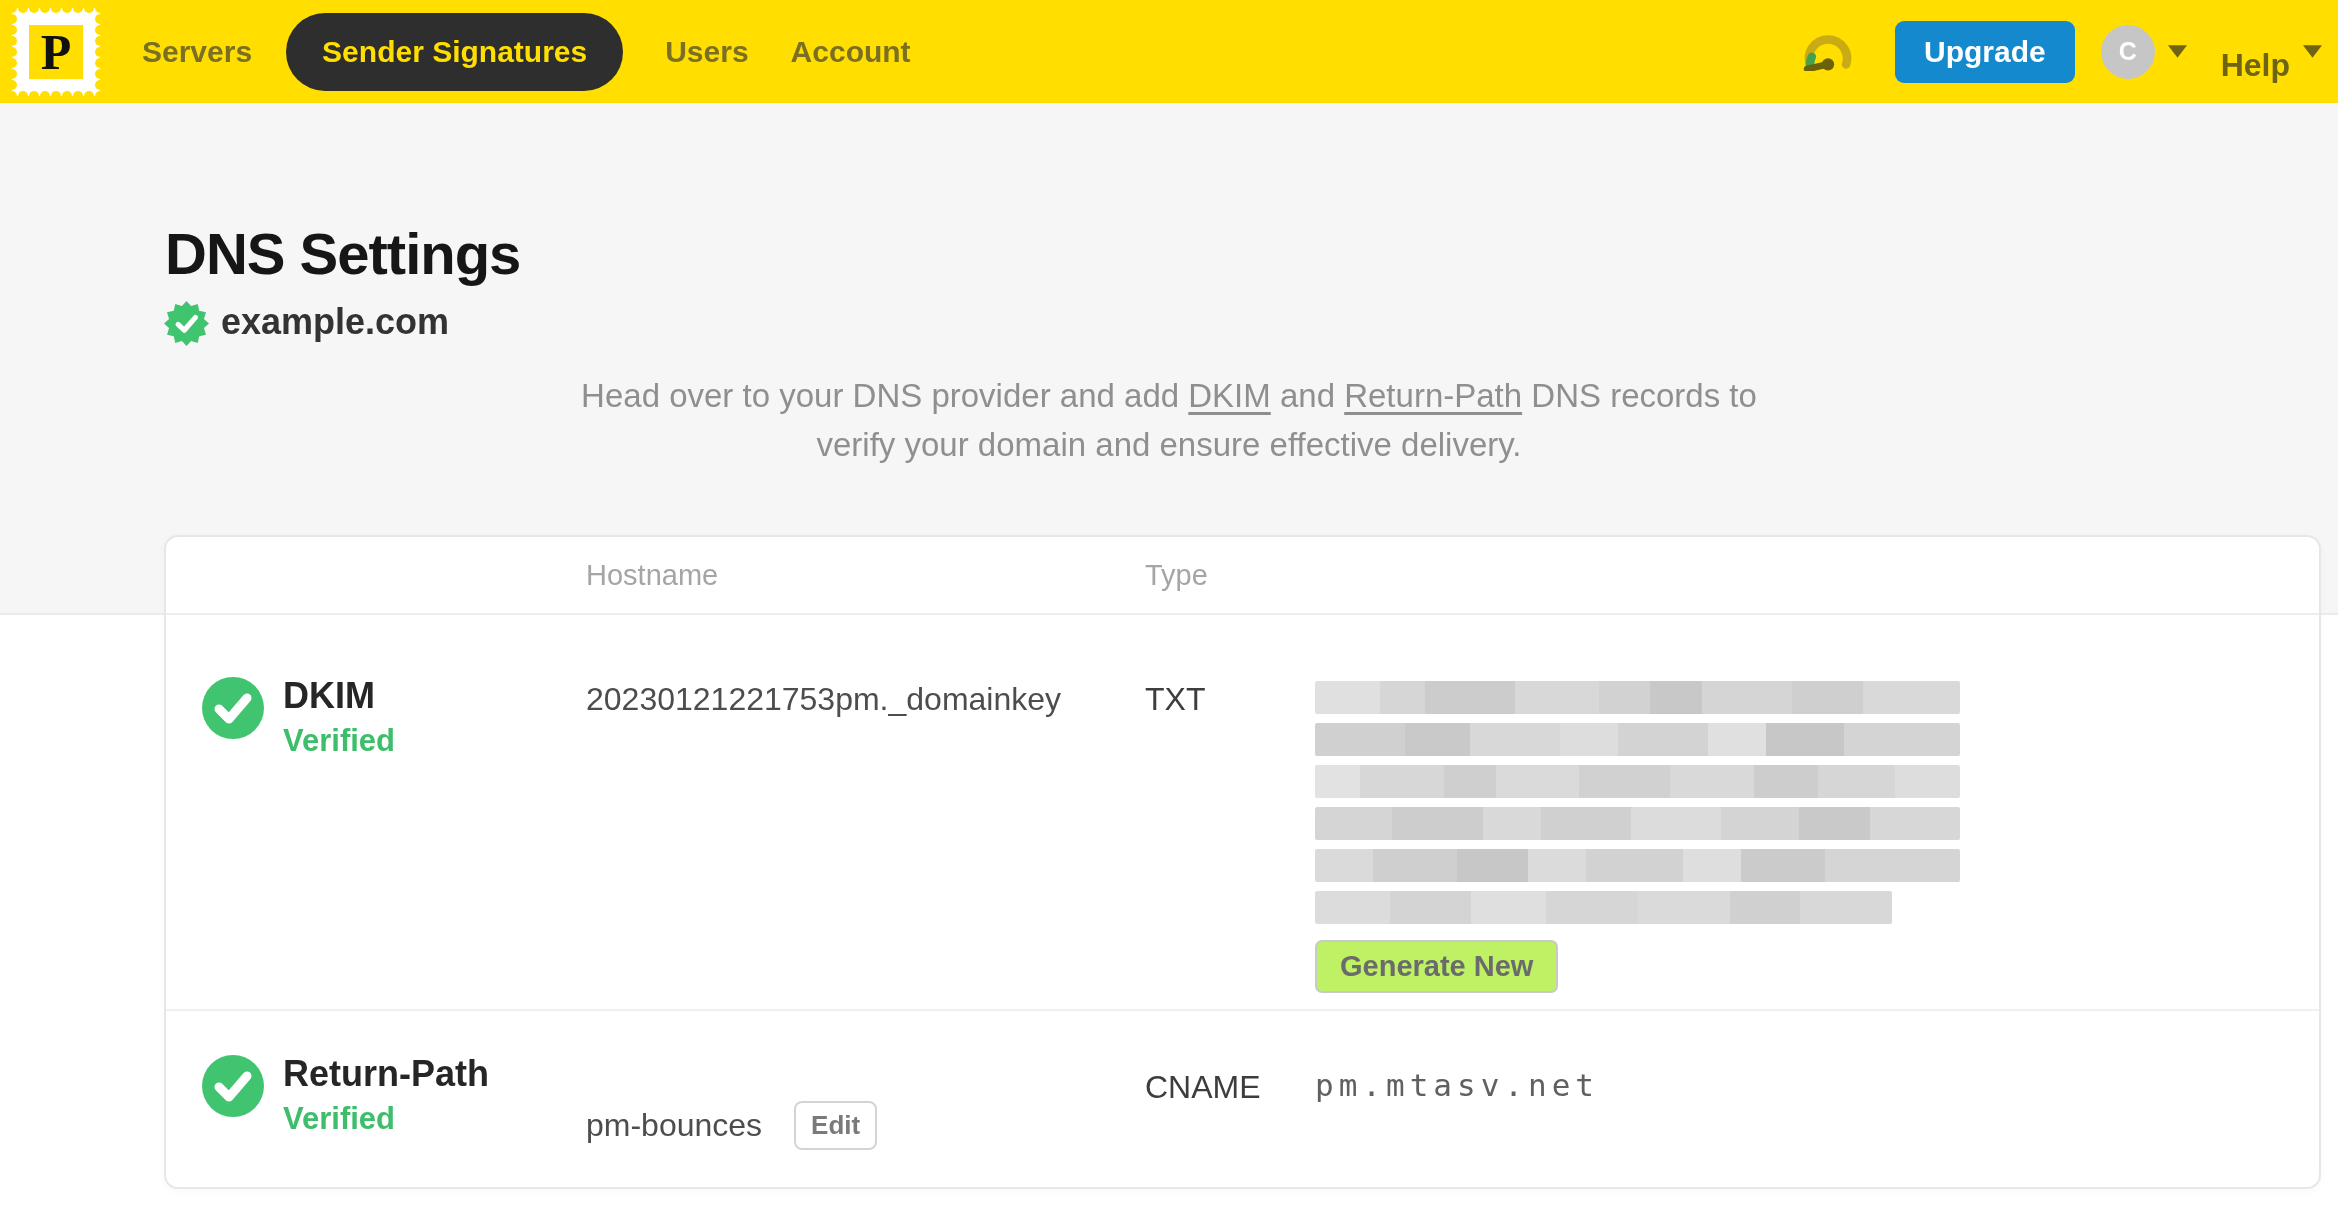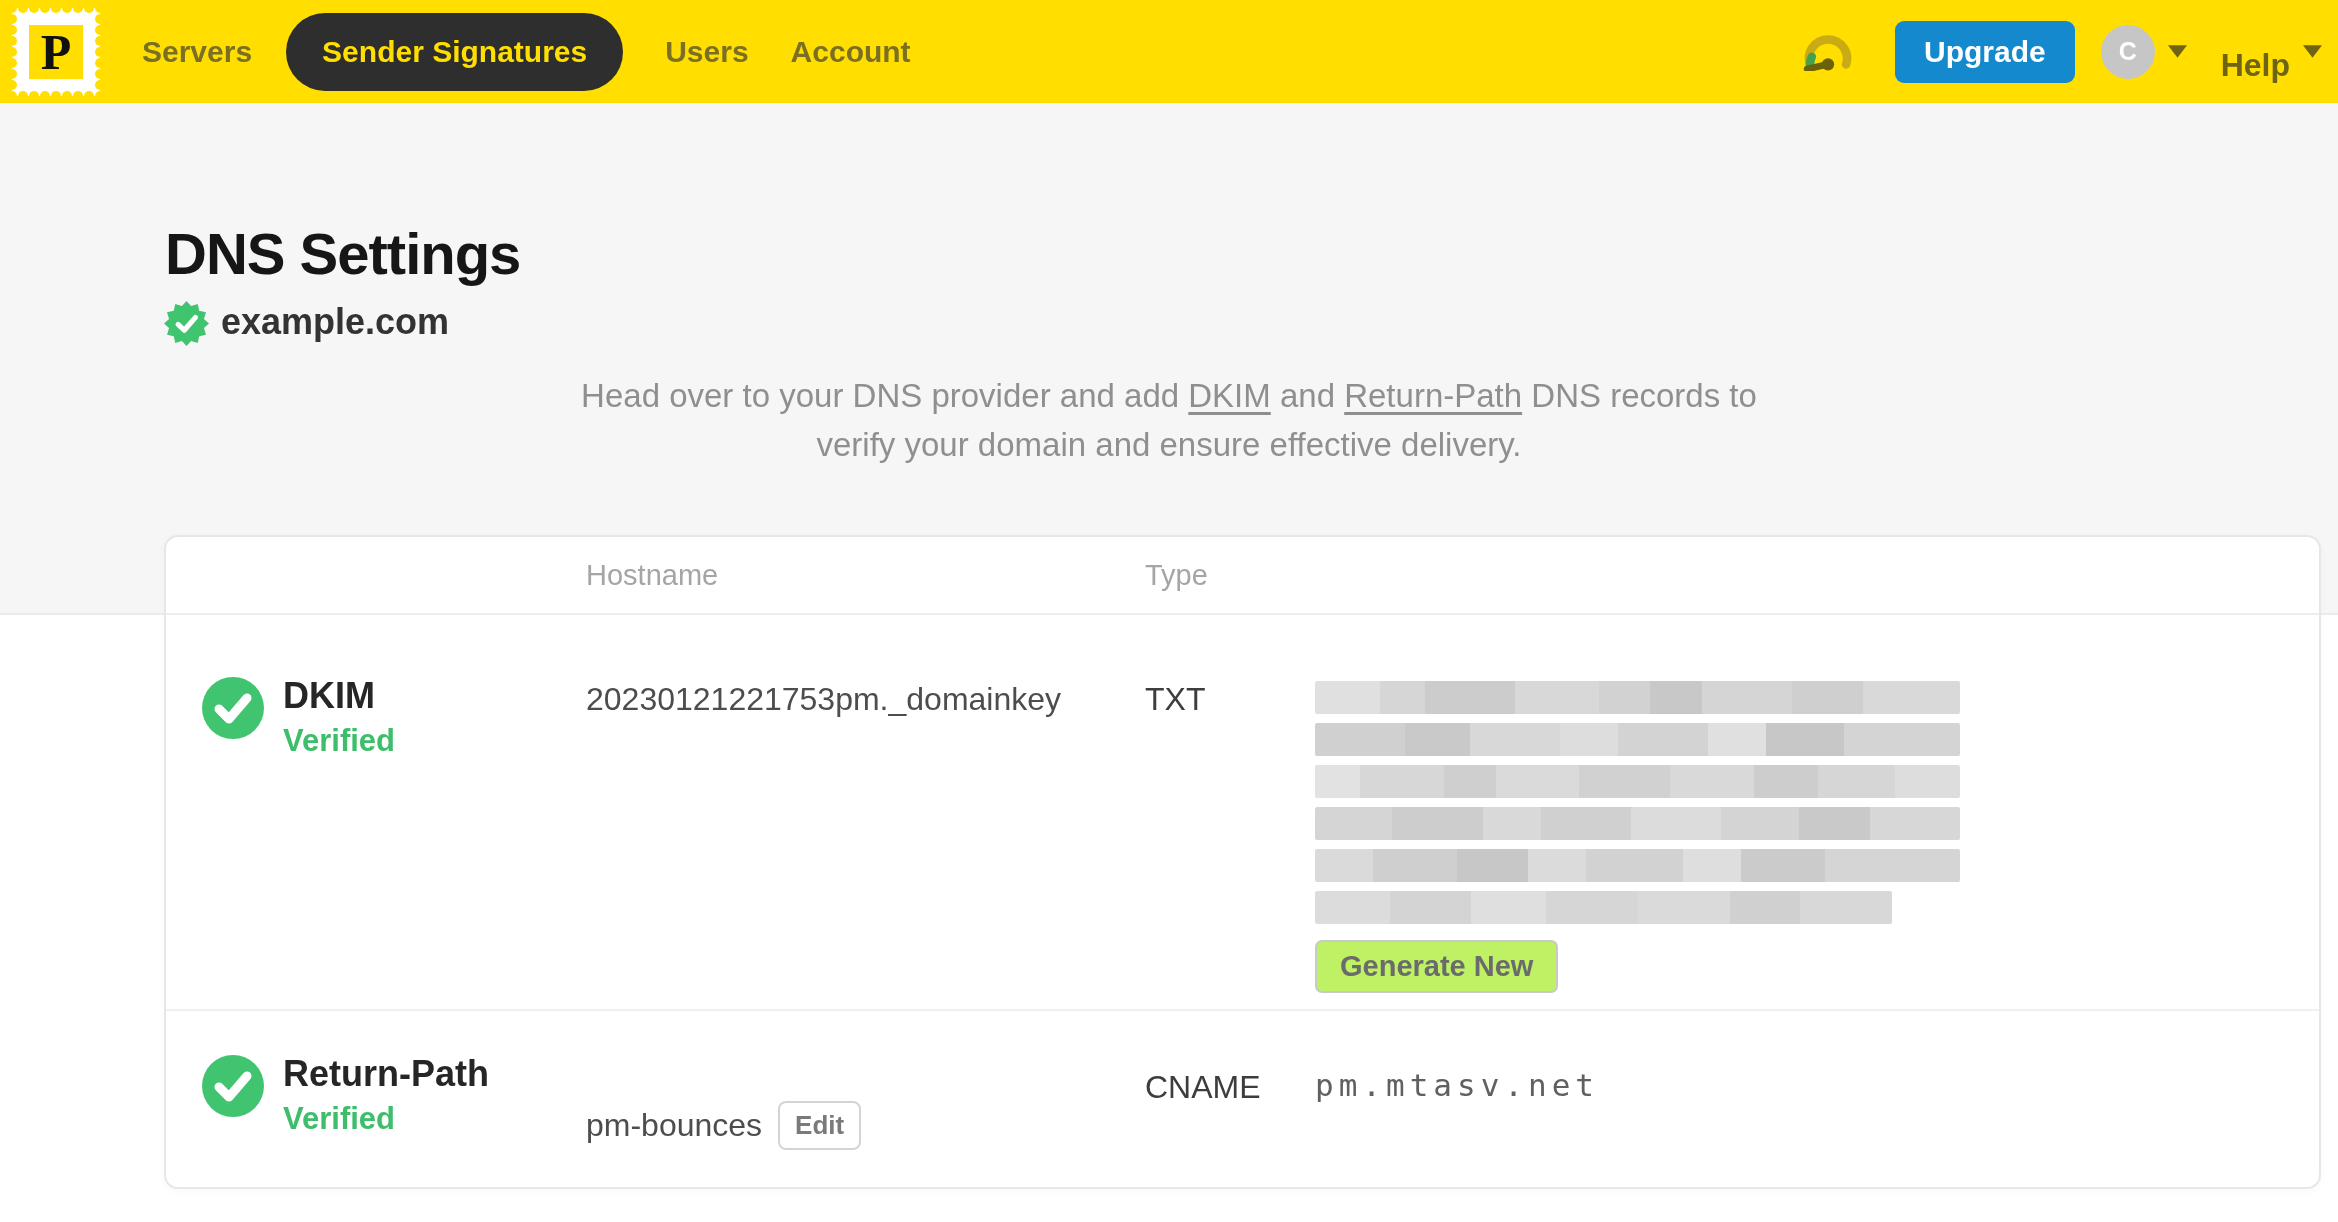--- a/index.html
+++ b/index.html
@@ -57,21 +57,21 @@
   .row-return { height:174px; padding-top:44px; }
 
   .status-cell { padding-left:36px; display:flex; align-items:flex-start; }
   .check-icon { width:62px; height:62px; flex:0 0 auto; }
   .status-text { margin-left:19px; }
   .r-title { font-size:36px; font-weight:700; color:#262626; line-height:38px; }
   .r-status { font-size:31px; font-weight:700; color:#3EBE6B; margin-top:8px; }
 
   .host-cell { font-size:32px; color:#4D4D4D; padding-top:4px; }
   .host-flex { display:flex; align-items:center; padding-top:10px; }
-  .edit-btn { margin-left:16px; background:#fff; border:2px solid #D4D4D4;
+  .edit-btn { margin-left:32px; background:#fff; border:2px solid #D4D4D4;
               border-radius:8px; font-family:inherit; font-size:26px;
               font-weight:700; color:#7A7A7A; padding:7px 15px; cursor:pointer; }
   .type-cell { font-size:32px; color:#3D3D3D; padding-top:4px; }
   .type-pad { padding-top:14px; }
 
   .value-cell { padding-top:4px; }
   .redacted { width:645px; }
   .bar { height:33px; margin-bottom:9px; border-radius:2px; }
   .b1 { background:linear-gradient(90deg,#e0e0e0 0 10%,#d6d6d6 10% 17%,#cccccc 17% 31%,#d8d8d8 31% 44%,#d2d2d2 44% 52%,#c8c8c8 52% 60%,#d5d5d5 60% 74%,#cfcfcf 74% 85%,#d9d9d9 85% 100%); }
   .b2 { background:linear-gradient(90deg,#d0d0d0 0 14%,#c9c9c9 14% 24%,#d8d8d8 24% 38%,#dddddd 38% 47%,#d3d3d3 47% 61%,#e0e0e0 61% 70%,#c7c7c7 70% 82%,#d4d4d4 82% 100%); }

